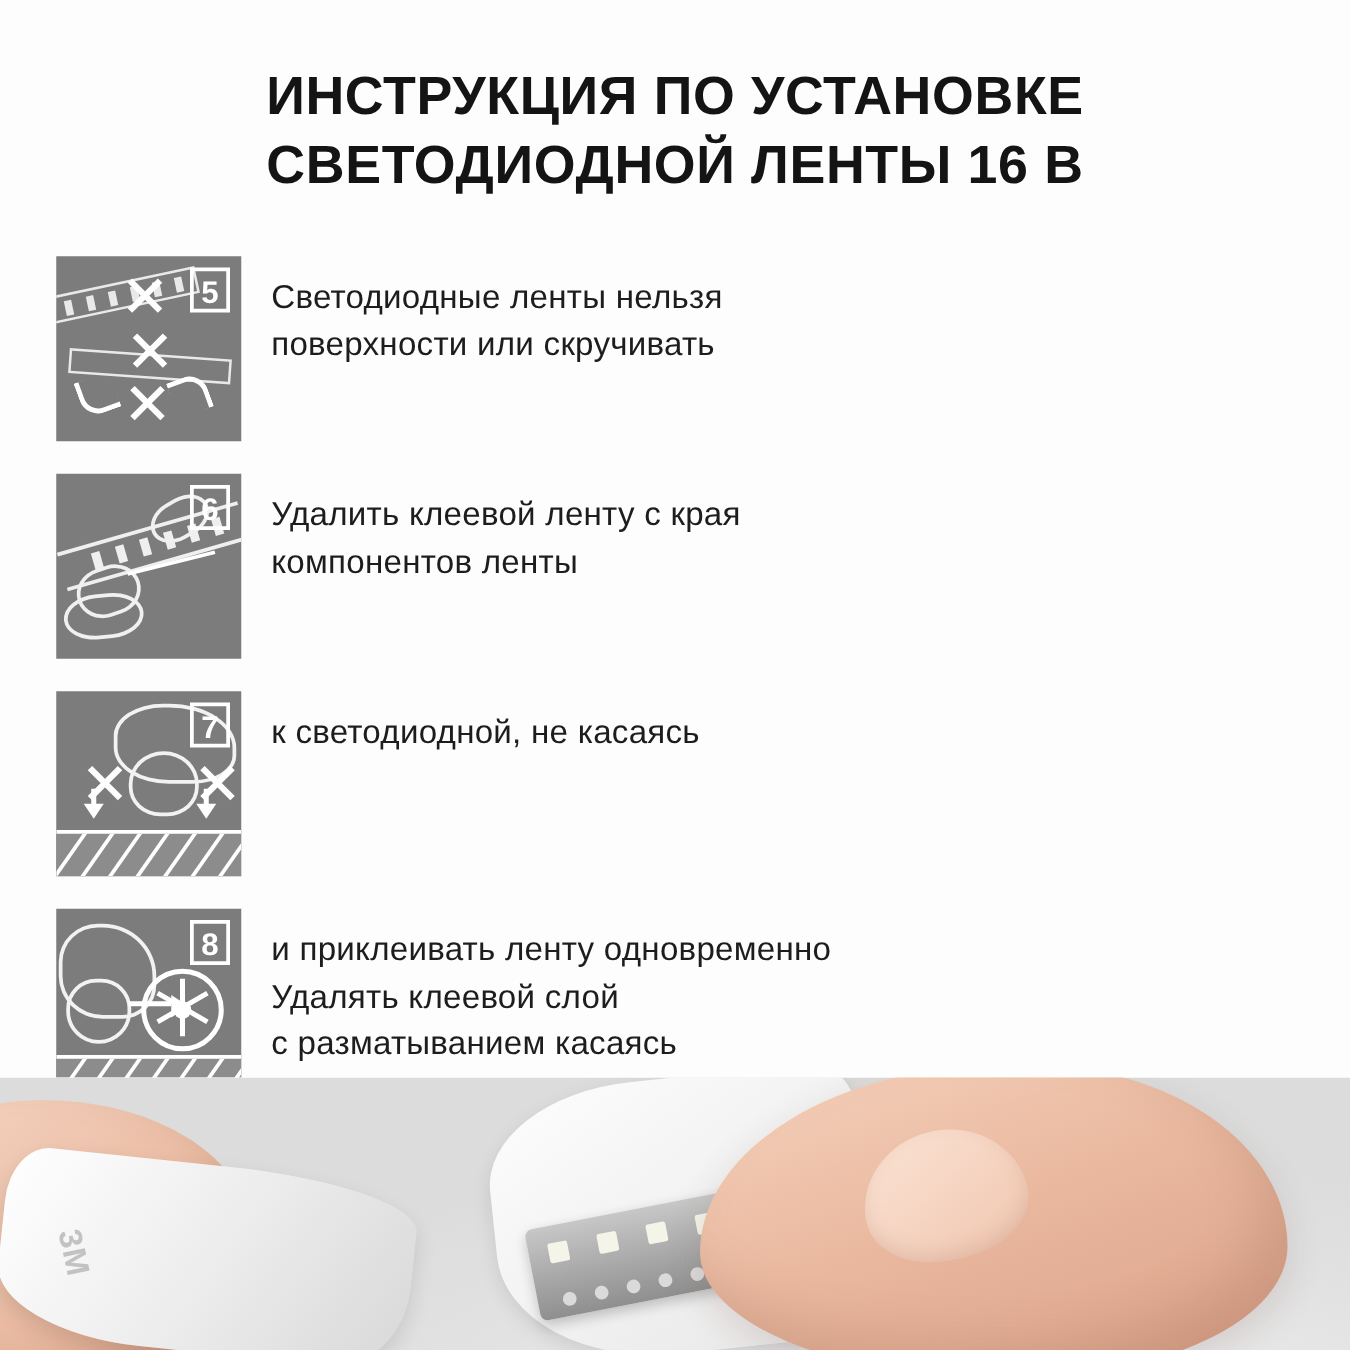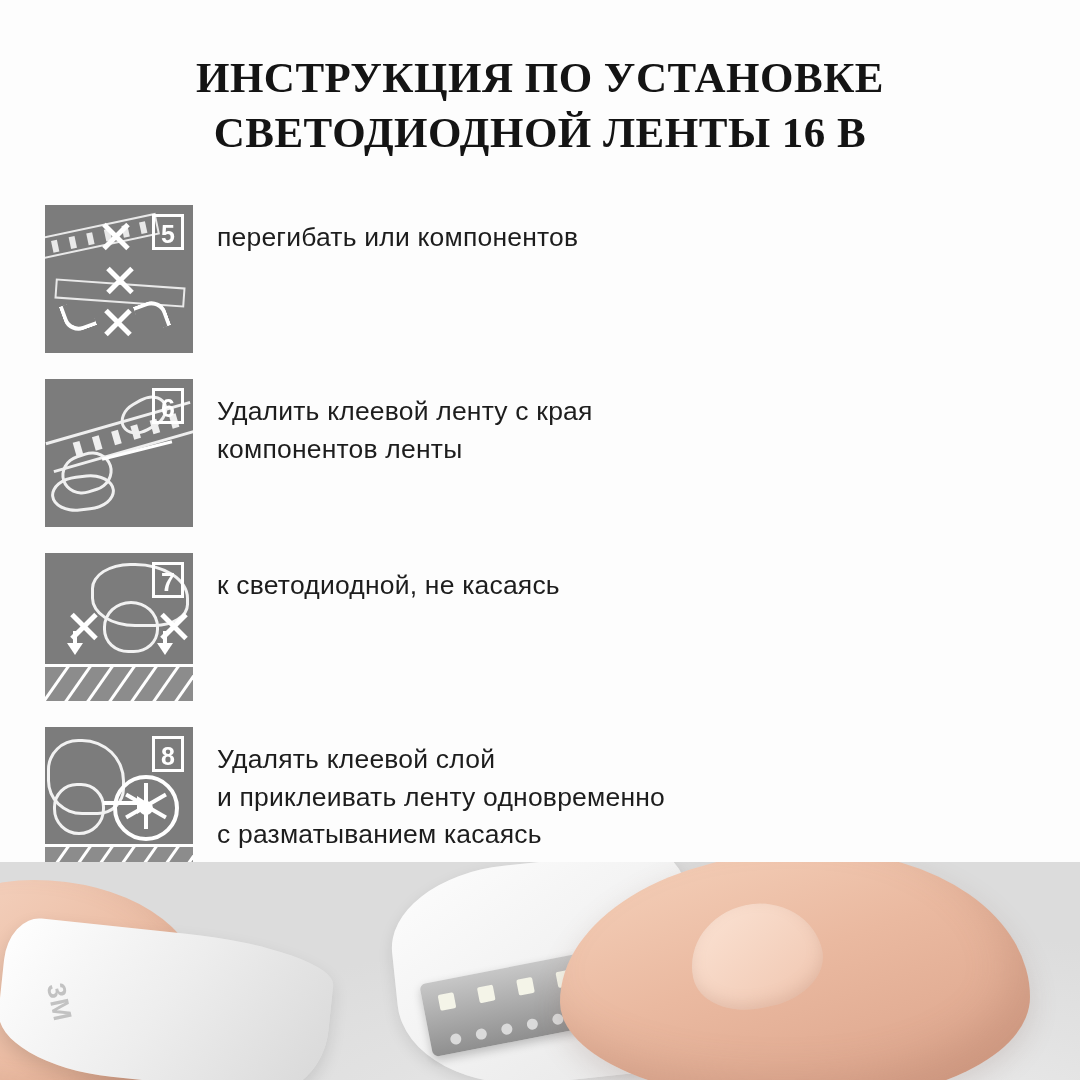--- a/index.html
+++ b/index.html
@@ -31,21 +31,20 @@
     text-align: center;
     font-size: 43px;
     font-weight: bold;
     line-height: 1.28;
     letter-spacing: 0.5px;
     color: #141414;
   }
   .title .line {
     display: block;
     white-space: nowrap;
-    font-family: Liberation Serif, serif;
   }
 
   
   .steps {
     position: absolute;
     top: 205px;
     left: 45px;
     width: 990px;
   }
   .step {
@@ -390,21 +389,22 @@
           <div class="s5-strip2"></div>
           <div class="hook" style="left:18px; top:96px; transform:rotate(-20deg);"></div>
           <div class="hook" style="left:92px; top:96px; transform:rotate(160deg);"></div>
           <div class="cross" style="left:54px; top:14px;"></div>
           <div class="cross" style="left:58px; top:58px;"></div>
           <div class="cross" style="left:56px; top:100px;"></div>
         </div>
         <div class="badge">5</div>
       </div>
       <div class="step-text">
-        <span class="tline">перегибать или компонентов</span>
+        <span class="tline">Светодиодные ленты нельзя</span>
+        <span class="tline">поверхности или скручивать</span>
       </div>
     </div>
 
     <div class="step">
       <div class="thumb">
         <div class="art">
           <div class="s6-band">
             <i style="left:26px"></i>
               <i style="left:46px"></i>
               <i style="left:66px"></i>
@@ -471,22 +471,22 @@
             <div class="hatch" style="left:50px"></div>
             <div class="hatch" style="left:72px"></div>
             <div class="hatch" style="left:94px"></div>
             <div class="hatch" style="left:116px"></div>
             <div class="hatch" style="left:138px"></div>
           </div>
         </div>
         <div class="badge">8</div>
       </div>
       <div class="step-text">
+        <span class="tline">и приклеивать ленту одновременно</span>
         <span class="tline">Удалять клеевой слой</span>
-        <span class="tline">и приклеивать ленту одновременно</span>
         <span class="tline">с разматыванием касаясь</span>
       </div>
     </div>
 
   </div>
 
   <div class="photo">
     <div class="ph-bg"></div>
     <div class="ph-hand2"></div>
     <div class="ph-strip"></div>

